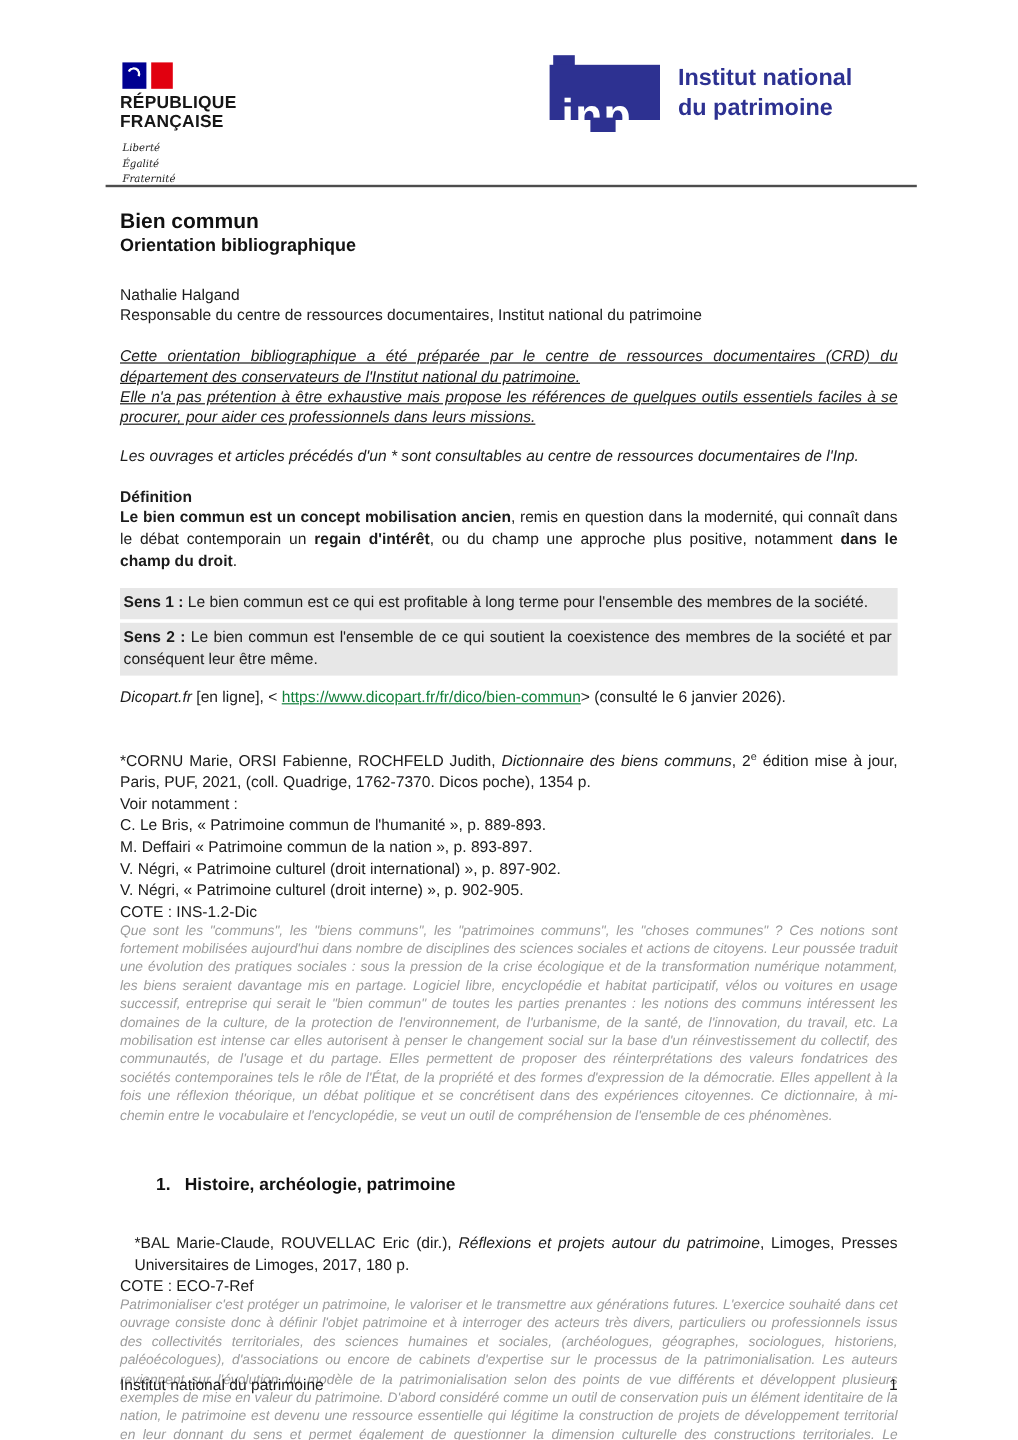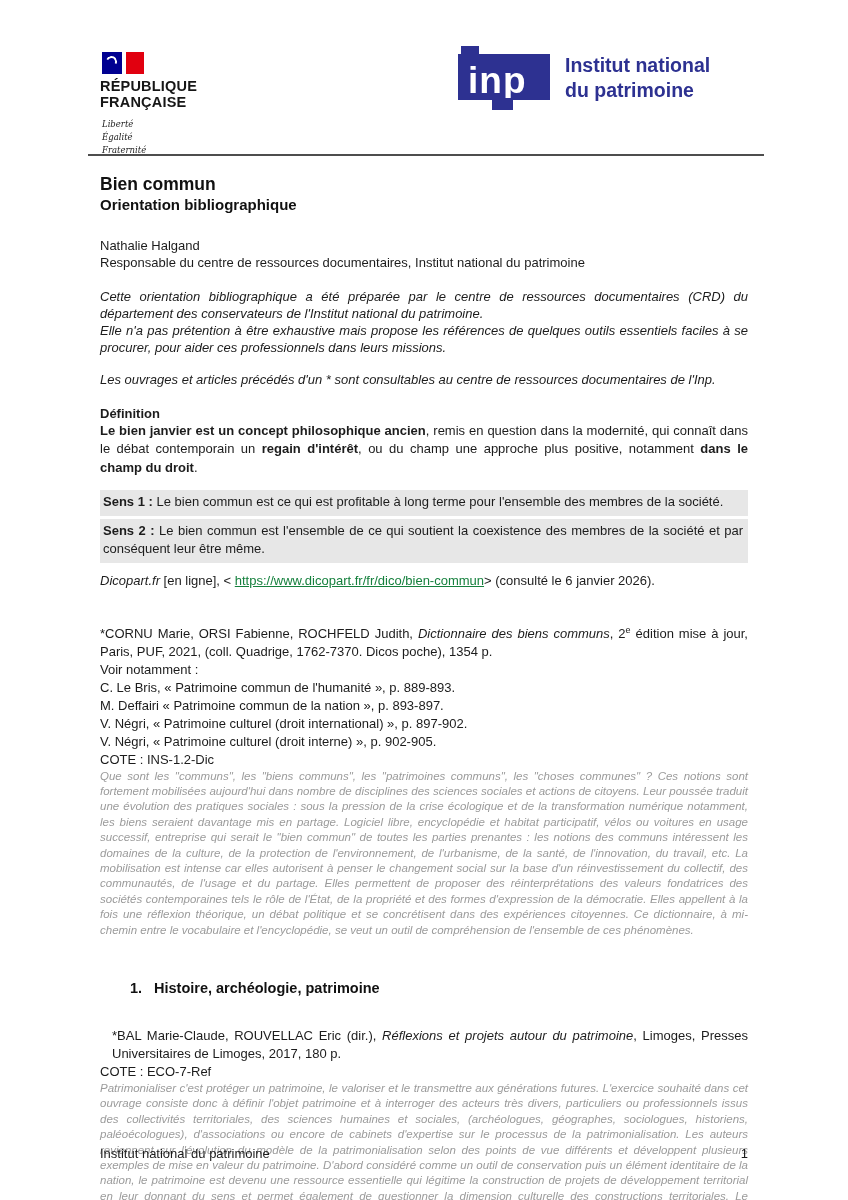--- a/index.html
+++ b/index.html
@@ -25,38 +25,38 @@
   .flag-red { width: 18px; height: 22px; background: #e1000f; }
   .rf-name { font-weight: bold; font-size: 14.5px; line-height: 1.1; color: #161616; letter-spacing: 0.2px; }
   .rf-motto { margin-top: 7px; margin-left: 2px; font-family: "DejaVu Serif", serif;
     font-style: italic; font-size: 8.5px; line-height: 1.55; color: #222; }
 
   .inp-group { position: absolute; left: 458px; top: 46px; display: flex; align-items: center; }
   .inp-logo { position: relative; width: 92px; height: 64px; flex: 0 0 auto; }
   .inp-tab-top { position: absolute; left: 3px; top: 0; width: 18px; height: 12px; background: #2d3191; }
   .inp-main { position: absolute; left: 0; top: 8px; width: 92px; height: 46px; background: #2d3191; }
   .inp-tab-bottom { position: absolute; left: 34px; top: 52px; width: 21px; height: 12px; background: #2d3191; }
-  .inp-acronym { position: absolute; left: 10px; top: 4px; color: #ffffff;
+  .inp-acronym { position: absolute; left: 10px; top: 19px; color: #ffffff;
     font-weight: bold; font-size: 37px; line-height: 46px; letter-spacing: 1px; text-align: center; }
   .inp-name { margin-left: 15px; color: #2d3191; font-size: 19.5px; line-height: 1.3; font-weight: bold; }
 
   .header-rule { position: absolute; left: 88px; right: 84px; top: 154px;
     border: 0; border-top: 2px solid #4d4d4d; margin: 0; }
 
   
   .content { position: absolute; left: 100px; right: 100px; top: 174px;
     font-size: 13px; line-height: 1.32; }
 
   .doc-title { margin: 0; font-size: 17.5px; font-weight: bold; line-height: 1.25; color: #111; }
   .doc-subtitle { margin: 0; font-size: 15px; font-weight: bold; line-height: 1.25; color: #111; }
 
   .author-block { margin-top: 22px; }
   .author-block div { line-height: 1.32; }
 
-  .intro { margin-top: 17px; font-style: italic; text-align: justify; }
+  .intro { margin-top: 17px; font-style: italic; text-align: justify; text-decoration: underline; }
   .note-asterisk { margin-top: 14px; font-style: italic; }
 
   .def-heading { margin-top: 17px; font-weight: bold; }
   .def-body { text-align: justify; line-height: 1.42; }
 
   .sens-block { background: #e7e7e7; margin-top: 13px; padding: 3px 5px 4px 3px;
     text-align: justify; line-height: 1.42; }
   .sens-block + .sens-block { margin-top: 3px; }
 
   .source-line { margin-top: 9px; }
@@ -131,21 +131,21 @@
     </div>
 
     <div class="intro">
       <div>Cette orientation bibliographique a été préparée par le centre de ressources documentaires (CRD) du département des conservateurs de l'Institut national du patrimoine.</div>
       <div>Elle n'a pas prétention à être exhaustive mais propose les références de quelques outils essentiels faciles à se procurer, pour aider ces professionnels dans leurs missions.</div>
     </div>
 
     <div class="note-asterisk">Les ouvrages et articles précédés d'un * sont consultables au centre de ressources documentaires de l'Inp.</div>
 
     <div class="def-heading">Définition</div>
-    <div class="def-body"><span class="b">Le bien janvier est un concept philosophique ancien</span><span>, remis en question dans la modernité, qui connaît dans le débat contemporain un </span><span class="b">regain d'intérêt</span><span>, ou du champ une approche plus positive, notamment </span><span class="b">dans le champ du droit</span><span>.</span></div>
+    <div class="def-body"><span class="b">Le bien commun est un concept mobilisation ancien</span><span>, remis en question dans la modernité, qui connaît dans le débat contemporain un </span><span class="b">regain d'intérêt</span><span>, ou du champ une approche plus positive, notamment </span><span class="b">dans le champ du droit</span><span>.</span></div>
 
     <div class="sens-block"><span class="b">Sens 1 :</span><span> Le bien commun est ce qui est profitable à long terme pour l'ensemble des membres de la société.</span></div>
     <div class="sens-block"><span class="b">Sens 2 :</span><span> Le bien commun est l'ensemble de ce qui soutient la coexistence des membres de la société et par conséquent leur être même.</span></div>
 
     <div class="source-line"><span class="i">Dicopart.fr</span><span> [en ligne], &lt; </span><a href="#">https://www.dicopart.fr/fr/dico/bien-commun</a><span>&gt; (consulté le 6 janvier 2026).</span></div>
 
     <div class="citation"><span>*CORNU Marie, ORSI Fabienne, ROCHFELD Judith, </span><span class="i">Dictionnaire des biens communs</span><span>, 2</span><sup>e</sup><span> édition mise à jour, Paris, PUF, 2021, (coll. Quadrige, 1762-7370. Dicos poche), 1354 p.</span></div>
     <div class="cit-line">Voir notamment :</div>
     <div class="cit-line">C. Le Bris, « Patrimoine commun de l'humanité », p. 889-893.</div>
     <div class="cit-line">M. Deffairi « Patrimoine commun de la nation », p. 893-897.</div>

